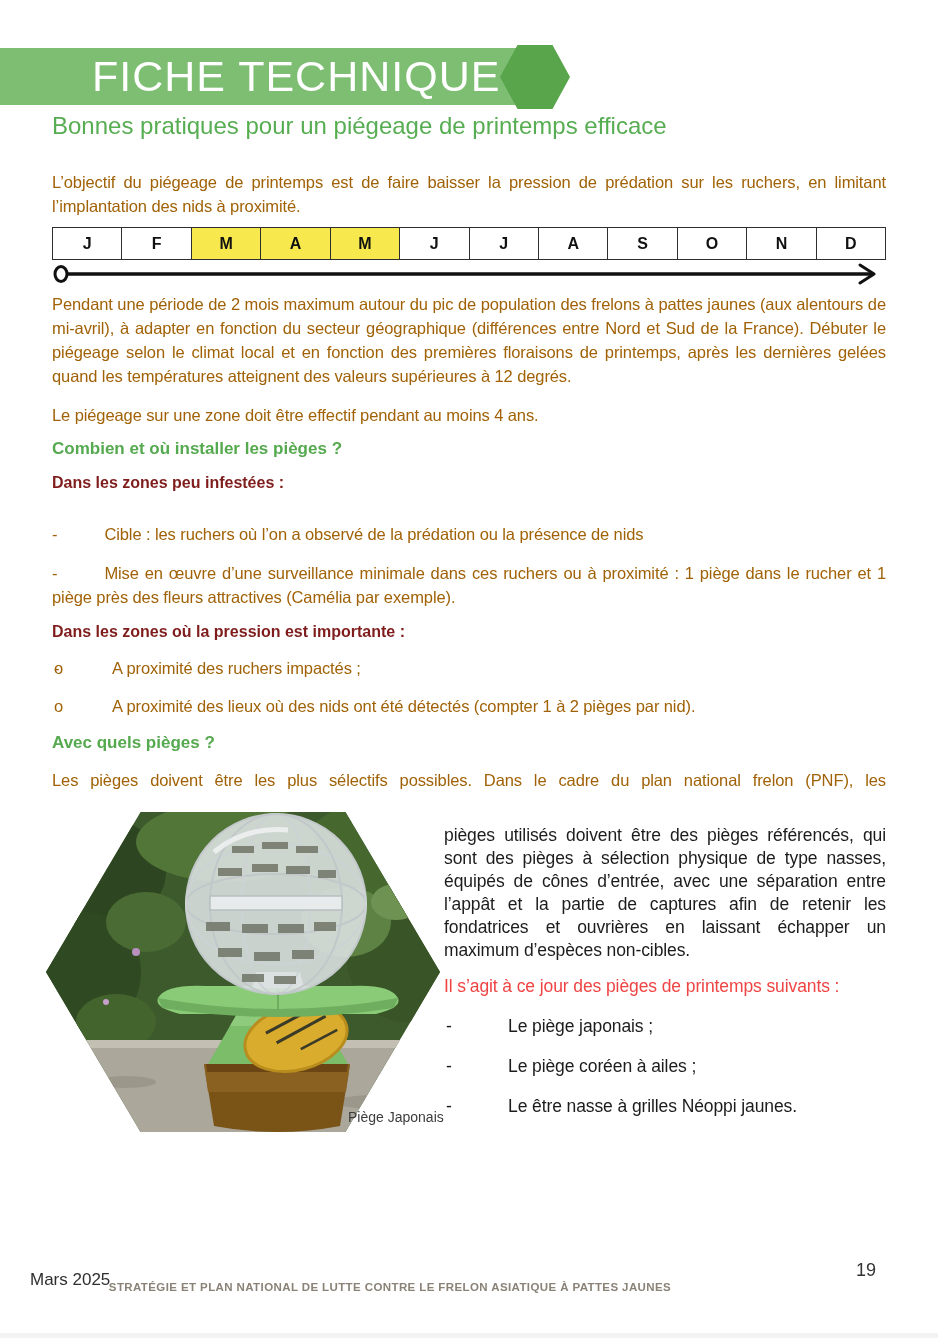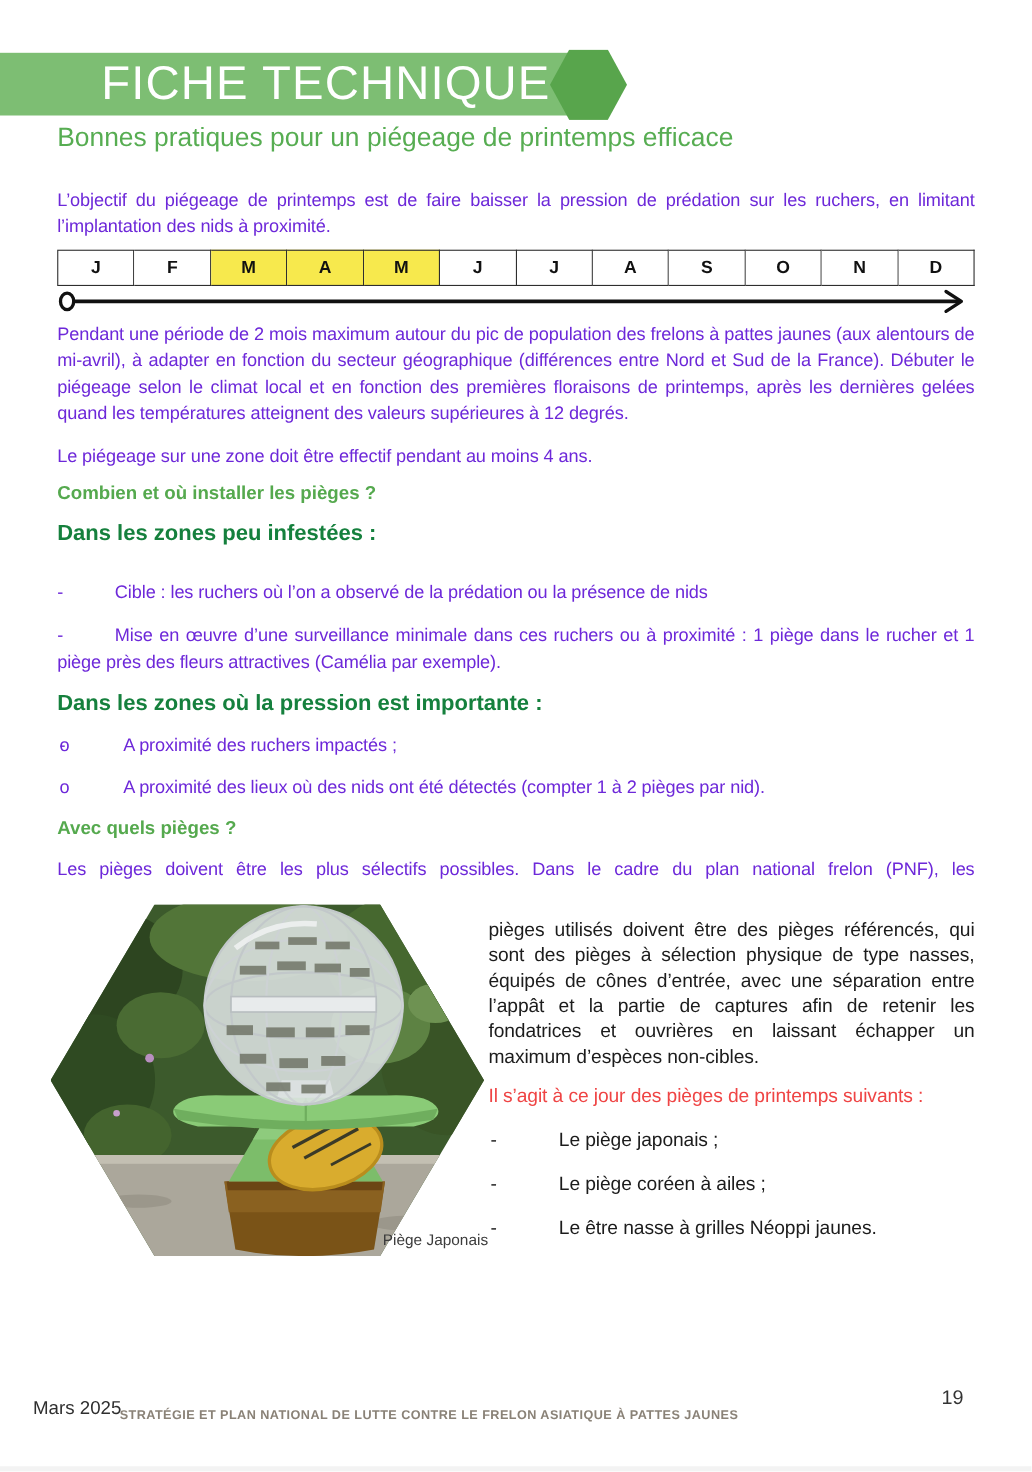--- a/index.html
+++ b/index.html
@@ -24,38 +24,38 @@
     background:#58a54c;
     clip-path:polygon(25% 0%, 75% 0%, 100% 50%, 75% 100%, 25% 100%, 0% 50%);
   }
   .subtitle {
     position:absolute; top:112px; left:52px; font-size:24px; color:#57ad52;
     font-weight:400; white-space:nowrap;
   }
 
   
   .content { position:absolute; top:170px; left:52px; width:834px; }
-  .para { font-size:16.5px; line-height:24px; letter-spacing:-0.1px; color:#6d28d9; }
+  .para { font-size:16.5px; line-height:24px; letter-spacing:-0.1px; color:#a16207; }
   .justify { text-align:justify; }
   .justify-force { text-align:justify; text-align-last:justify; }
 
   
   .month-table { display:flex; margin-top:9px; height:33px; }
   .month-cell {
     flex:1; border:1.7px solid #2e2e2e; border-left:none;
     display:flex; align-items:center; justify-content:center;
     font-weight:bold; font-size:16px; color:#111; background:#ffffff;
   }
   .month-cell:first-child { border-left:1.7px solid #2e2e2e; }
   .month-cell.hl { background:#f7e94d; }
 
   .timeline { margin-top:3px; display:block; }
 
   .green-heading { font-size:17px; font-weight:bold; color:#55a94e; }
-  .black-heading { font-size:20px; font-weight:bold; color:#15803d; }
+  .black-heading { font-size:16px; font-weight:bold; color:#7f1d1d; }
   .mt-17{margin-top:30px;} .mt-15{margin-top:15px;} .mt-14{margin-top:14px;}
   .mt-12{margin-top:12px;} .mt-7{margin-top:7px;}
 
   .tab { display:inline-block; width:47px; }
   .hang { position:relative; padding-left:60px; }
   .hang > .marker { position:absolute; left:2px; top:0; }
 
   
   .media-row { position:relative; margin-top:20px; height:330px; }
   .photo-hex {

